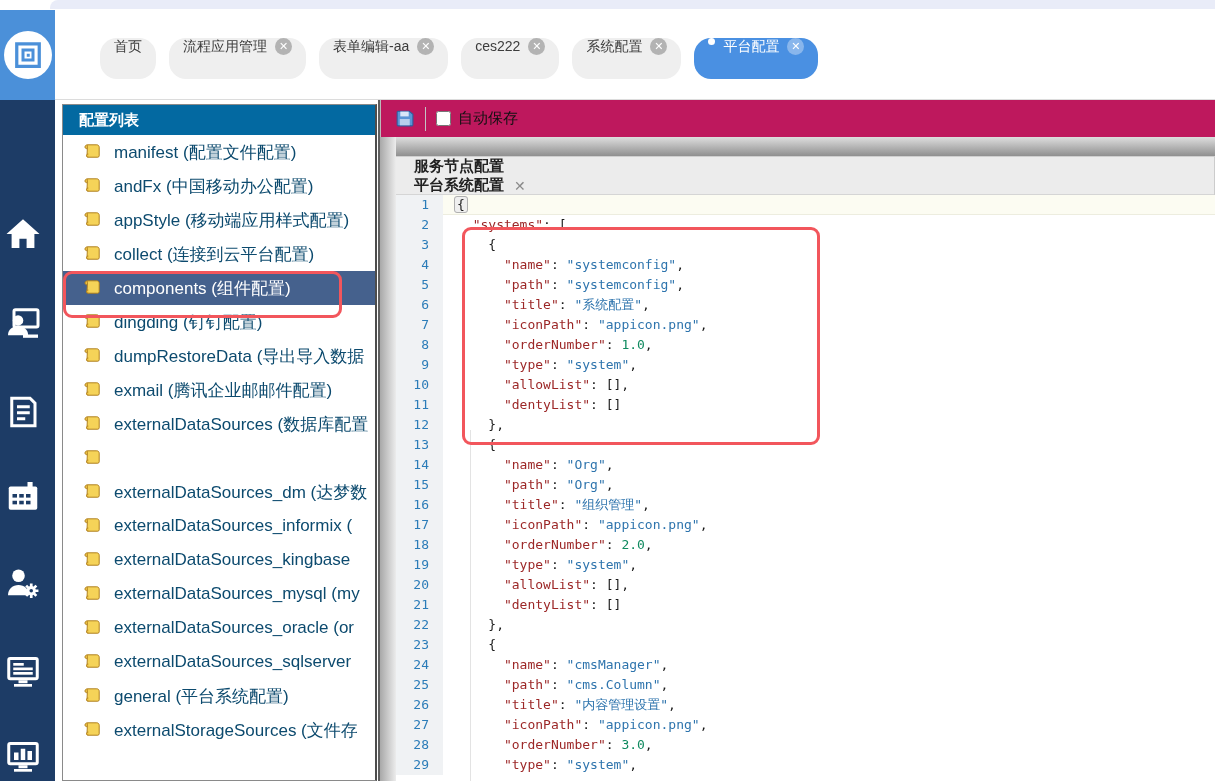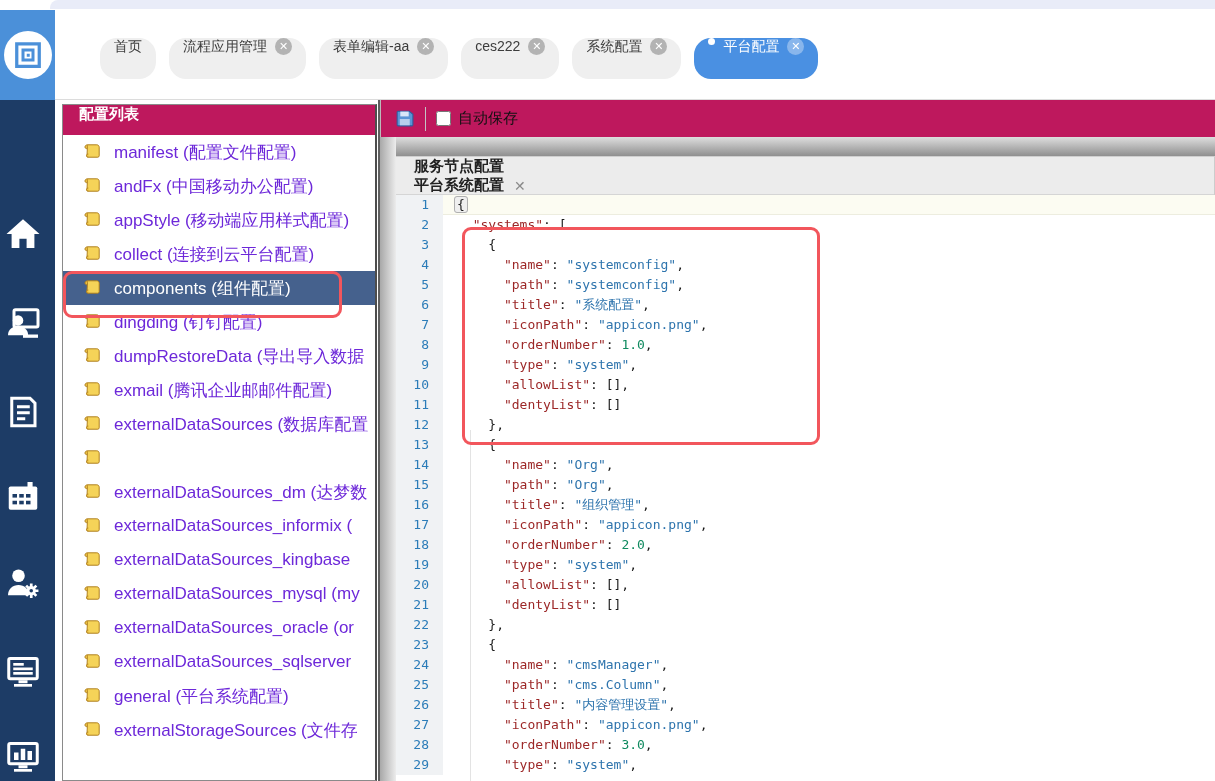--- a/index.html
+++ b/index.html
@@ -21,23 +21,23 @@
   .chip.active .dot{width:7px;height:7px;border-radius:50%;background:#fff;}
   .chip.active .x{background:rgba(255,255,255,.35);}
 
   
   .sidebar{position:absolute;left:0;top:100px;width:55px;height:681px;background:#1d3c66;}
   .side-icon{position:absolute;left:5px;width:36px;height:36px;cursor:pointer;}
   .side-icon svg{width:36px;height:36px;}
 
   
   .panel{position:absolute;left:62px;top:104px;width:315px;height:677px;background:#fff;border:1px solid #8a8a8a;border-right:2px solid #4d4d4d;box-sizing:border-box;}
-  .panel-header{height:30px;background:#be185d;color:#fff;font-weight:bold;font-size:15px;display:flex;padding-left:16px;}
+  .panel-header{height:30px;background:#0369a1;color:#fff;font-weight:bold;font-size:15px;display:flex;align-items:center;padding-left:16px;}
   .panel-list{overflow:hidden;height:645px;}
-  .list-item{height:34px;display:flex;align-items:center;gap:10px;padding-left:20px;font-size:17px;color:#6d28d9;white-space:nowrap;overflow:hidden;cursor:pointer;}
+  .list-item{height:34px;display:flex;align-items:center;gap:10px;padding-left:20px;font-size:17px;color:#0c4a6e;white-space:nowrap;overflow:hidden;cursor:pointer;}
   .list-item svg{flex:0 0 auto;}
   .list-item.selected{background:#45618d;color:#fff;}
 
   
   .vsplit{position:absolute;left:378px;top:100px;width:18px;height:681px;background:linear-gradient(to right,#a8a8a8,#ececec);border-left:2px solid #5f5f5f;box-sizing:border-box;cursor:col-resize;}
 
   
   .toolbar{position:absolute;left:380px;top:100px;width:835px;height:37px;background:#be185d;border-left:1px solid #bbb;box-sizing:border-box;display:flex;align-items:center;gap:10px;padding-left:12px;}
   .tool-sep{width:1px;height:24px;background:#c4c4c4;}
   .save-btn{width:22px;height:22px;cursor:pointer;display:flex;align-items:center;justify-content:center;}

